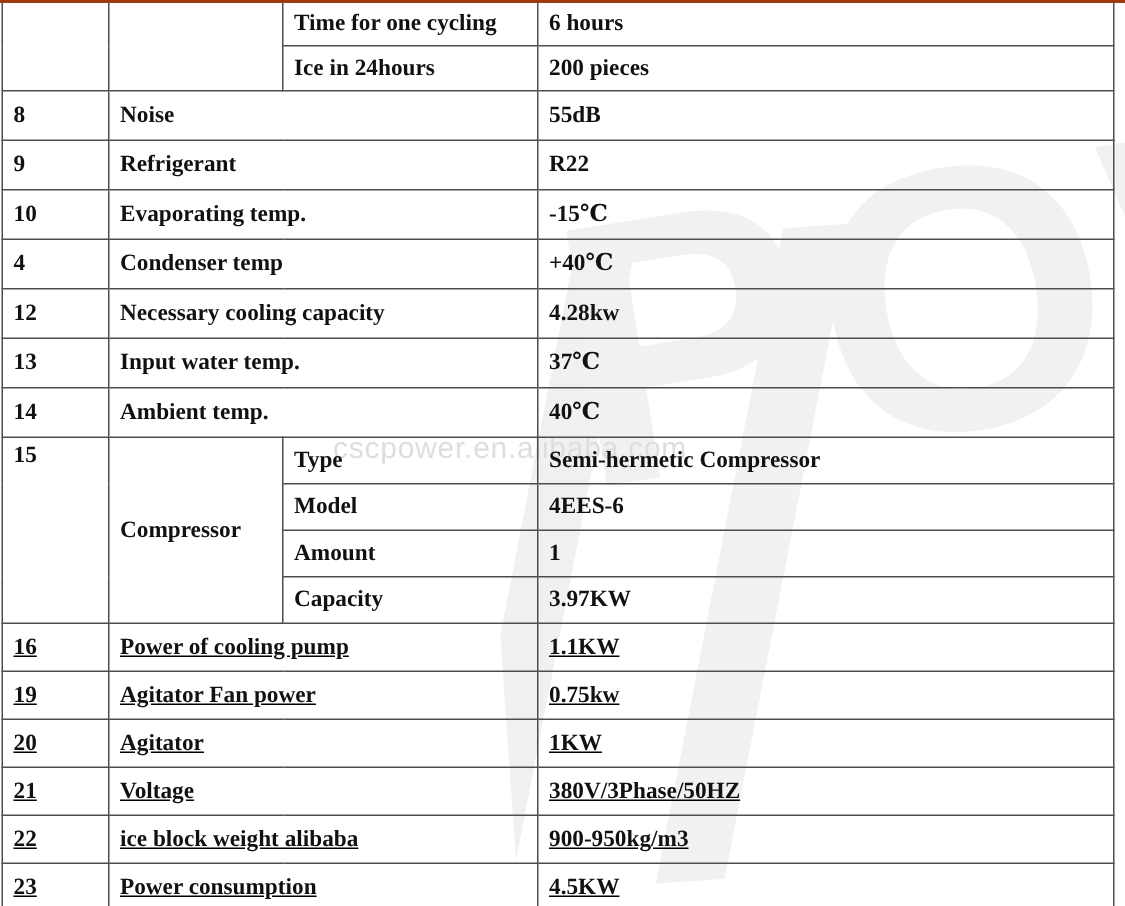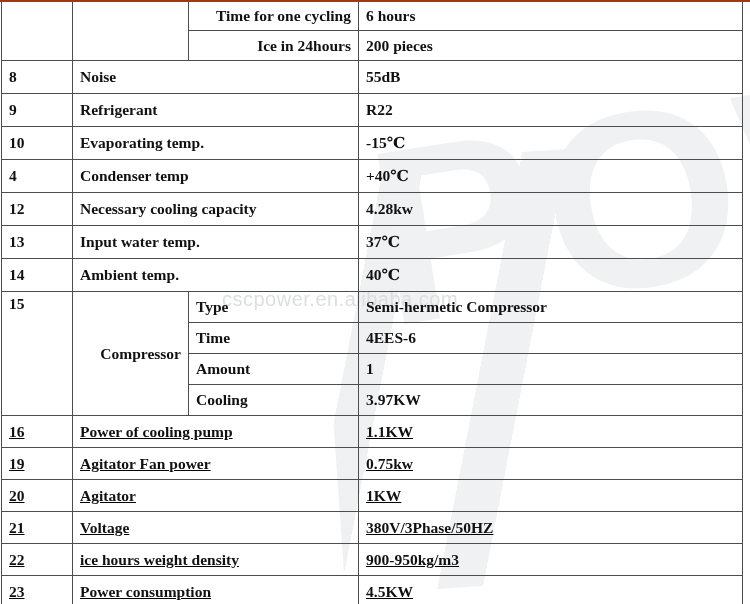--- a/index.html
+++ b/index.html
@@ -99,21 +99,21 @@
   .c-name { width: 116px; }
   .c-sub  { width: 170px; }
   .c-val  { width: 384px; }
 
   .r-head   { height: 29px; }
   .r-head2  { height: 30px; }
   .r-main   { height: 33px; }
   .r-comp   { height: 31px; margin-left: 21px; }
   .r-bottom { height: 32px; text-decoration: underline; }
 
-  .center { text-align: right; }
+  .center { text-align: left; }
   .val-blue  { color: #2b27bd; }
   .val-green { color: #127a12; }
 
   .blank-cell { border-color: #4d4d4d; }
 </style>
 </head>
 <body>
 
 <div id="watermark-layer">
   <div id="wm-diag-band"></div>
@@ -176,29 +176,29 @@
         <td colspan="2">Ambient temp.</td>
         <td>40℃</td>
       </tr>
       <tr class="r-comp">
         <td rowspan="4" style="vertical-align:top;padding-top:3px">15</td>
         <td rowspan="4" class="center">Compressor</td>
         <td>Type</td>
         <td>Semi-hermetic Compressor</td>
       </tr>
       <tr class="r-comp">
-        <td>Time</td>
+        <td>Model</td>
         <td>4EES-6</td>
       </tr>
       <tr class="r-comp">
         <td>Amount</td>
         <td>1</td>
       </tr>
       <tr class="r-comp">
-        <td>Cooling</td>
+        <td>Capacity</td>
         <td>3.97KW</td>
       </tr>
       <tr class="r-bottom">
         <td>16</td>
         <td colspan="2">Power of cooling pump</td>
         <td class="">1.1KW</td>
       </tr>
       <tr class="r-bottom">
         <td>19</td>
         <td colspan="2">Agitator Fan power</td>
@@ -209,21 +209,21 @@
         <td colspan="2">Agitator</td>
         <td class="">1KW</td>
       </tr>
       <tr class="r-bottom">
         <td>21</td>
         <td colspan="2">Voltage</td>
         <td class="val-blue">380V/3Phase/50HZ</td>
       </tr>
       <tr class="r-bottom">
         <td>22</td>
-        <td colspan="2">ice hours weight density</td>
+        <td colspan="2">ice block weight alibaba</td>
         <td class="">900-950kg/m3</td>
       </tr>
       <tr class="r-bottom">
         <td>23</td>
         <td colspan="2">Power consumption</td>
         <td class="">4.5KW</td>
       </tr>
     </tbody>
 </table>
 

